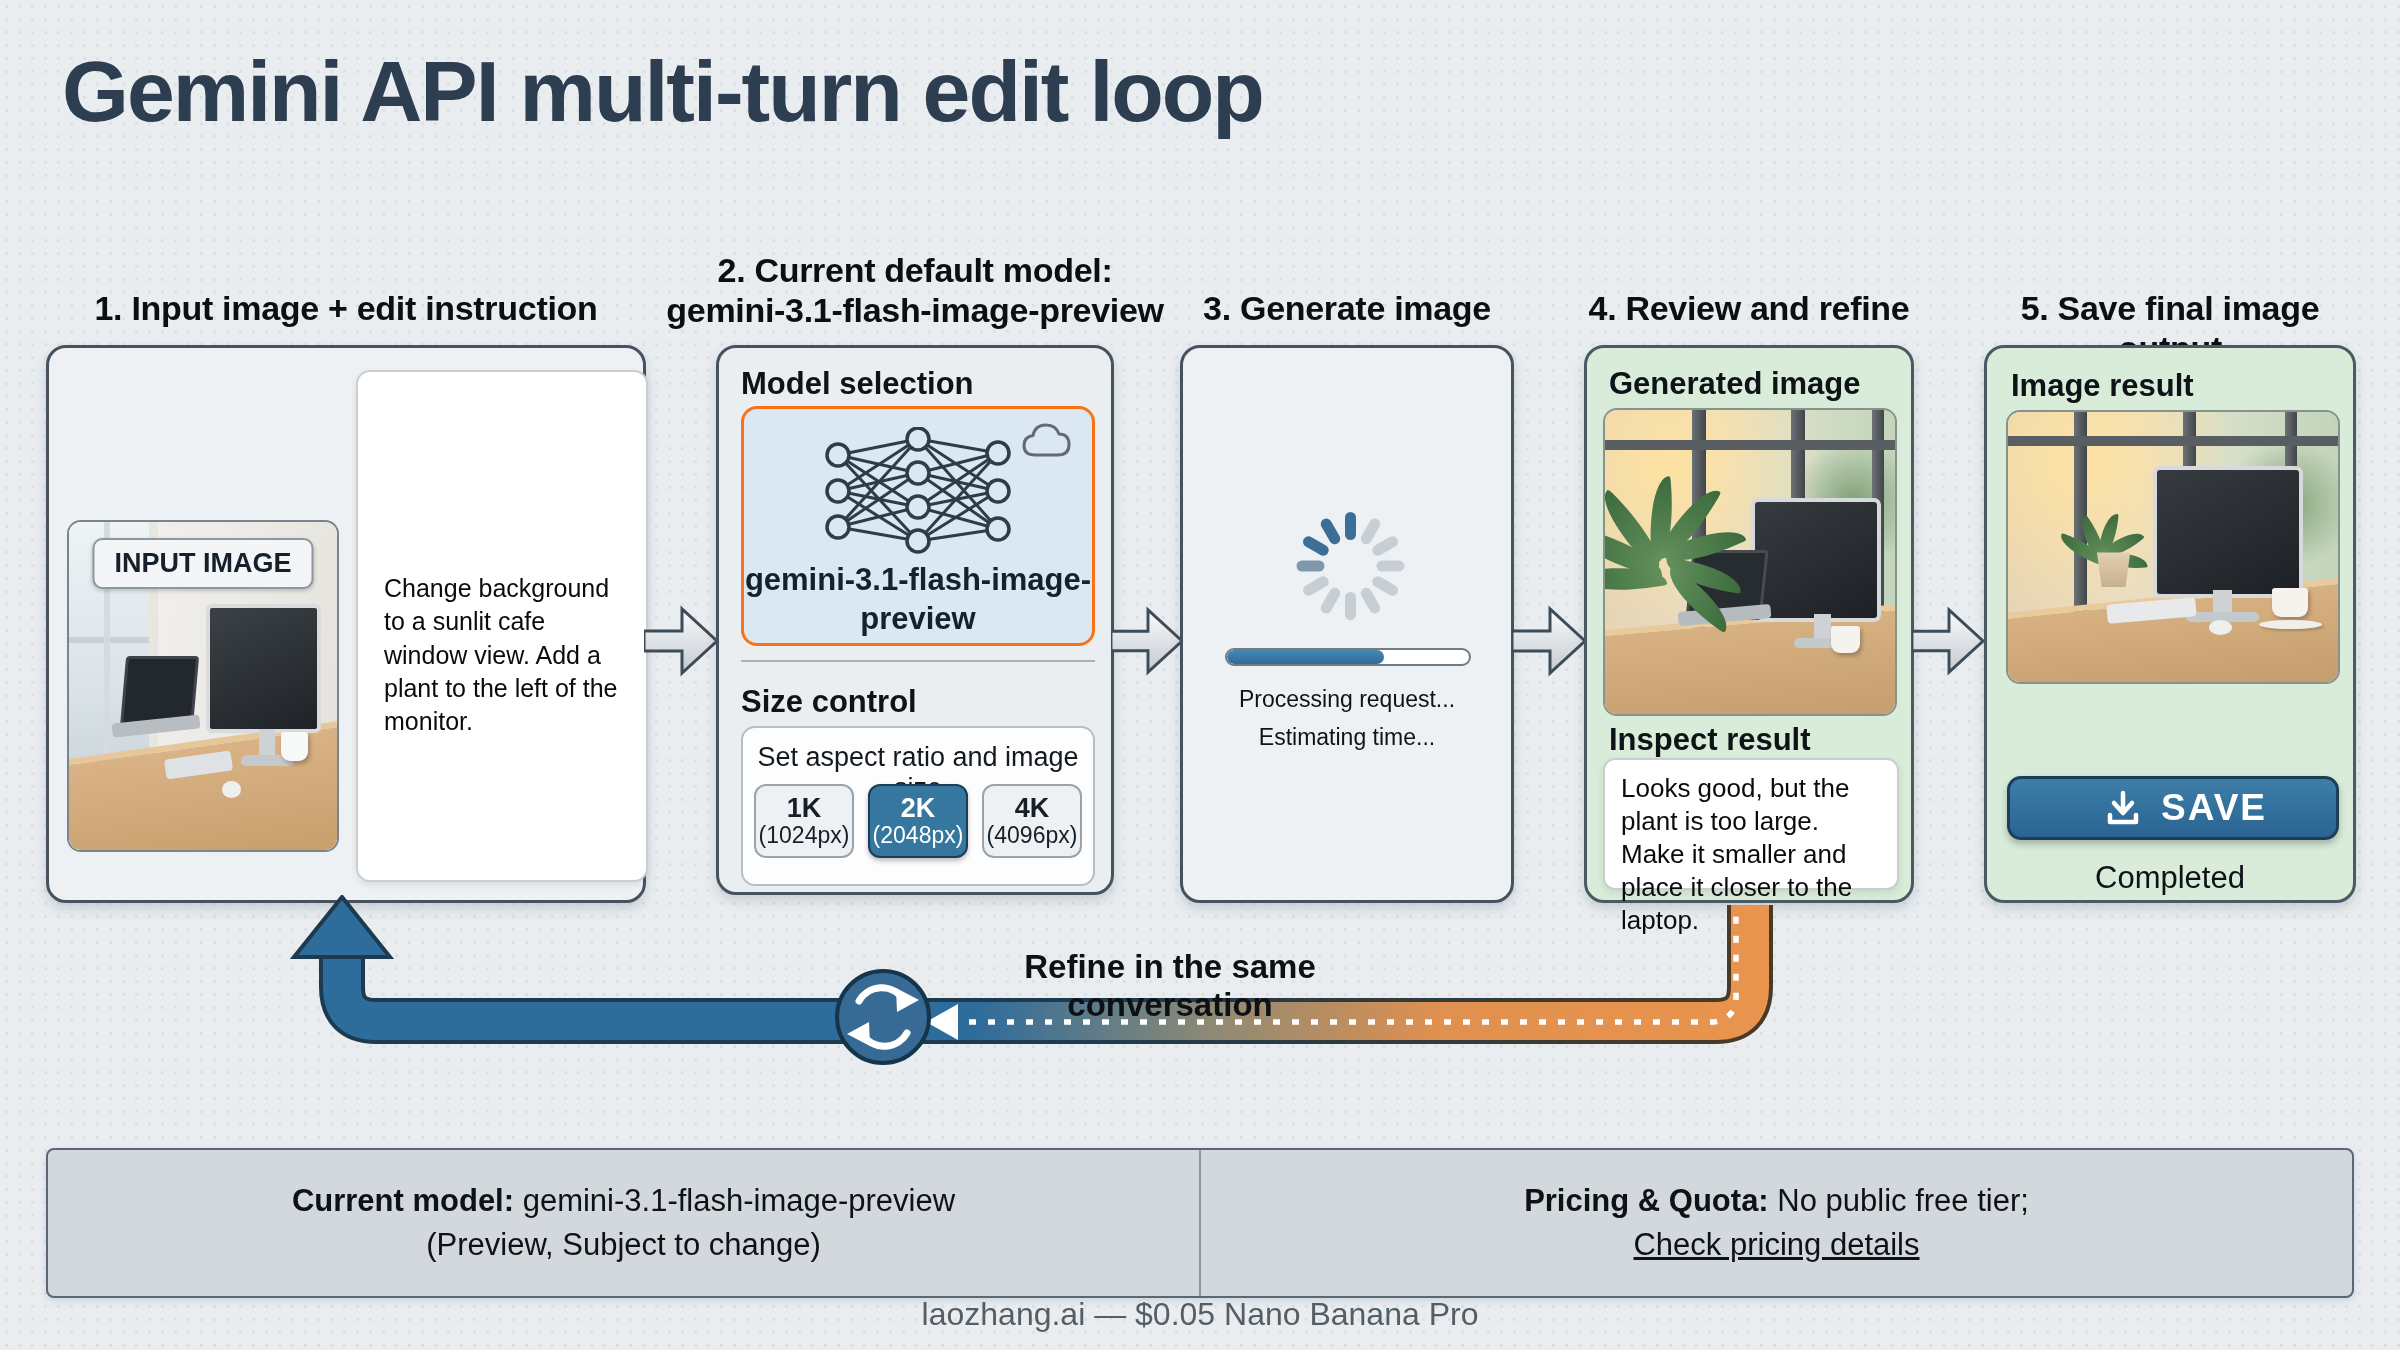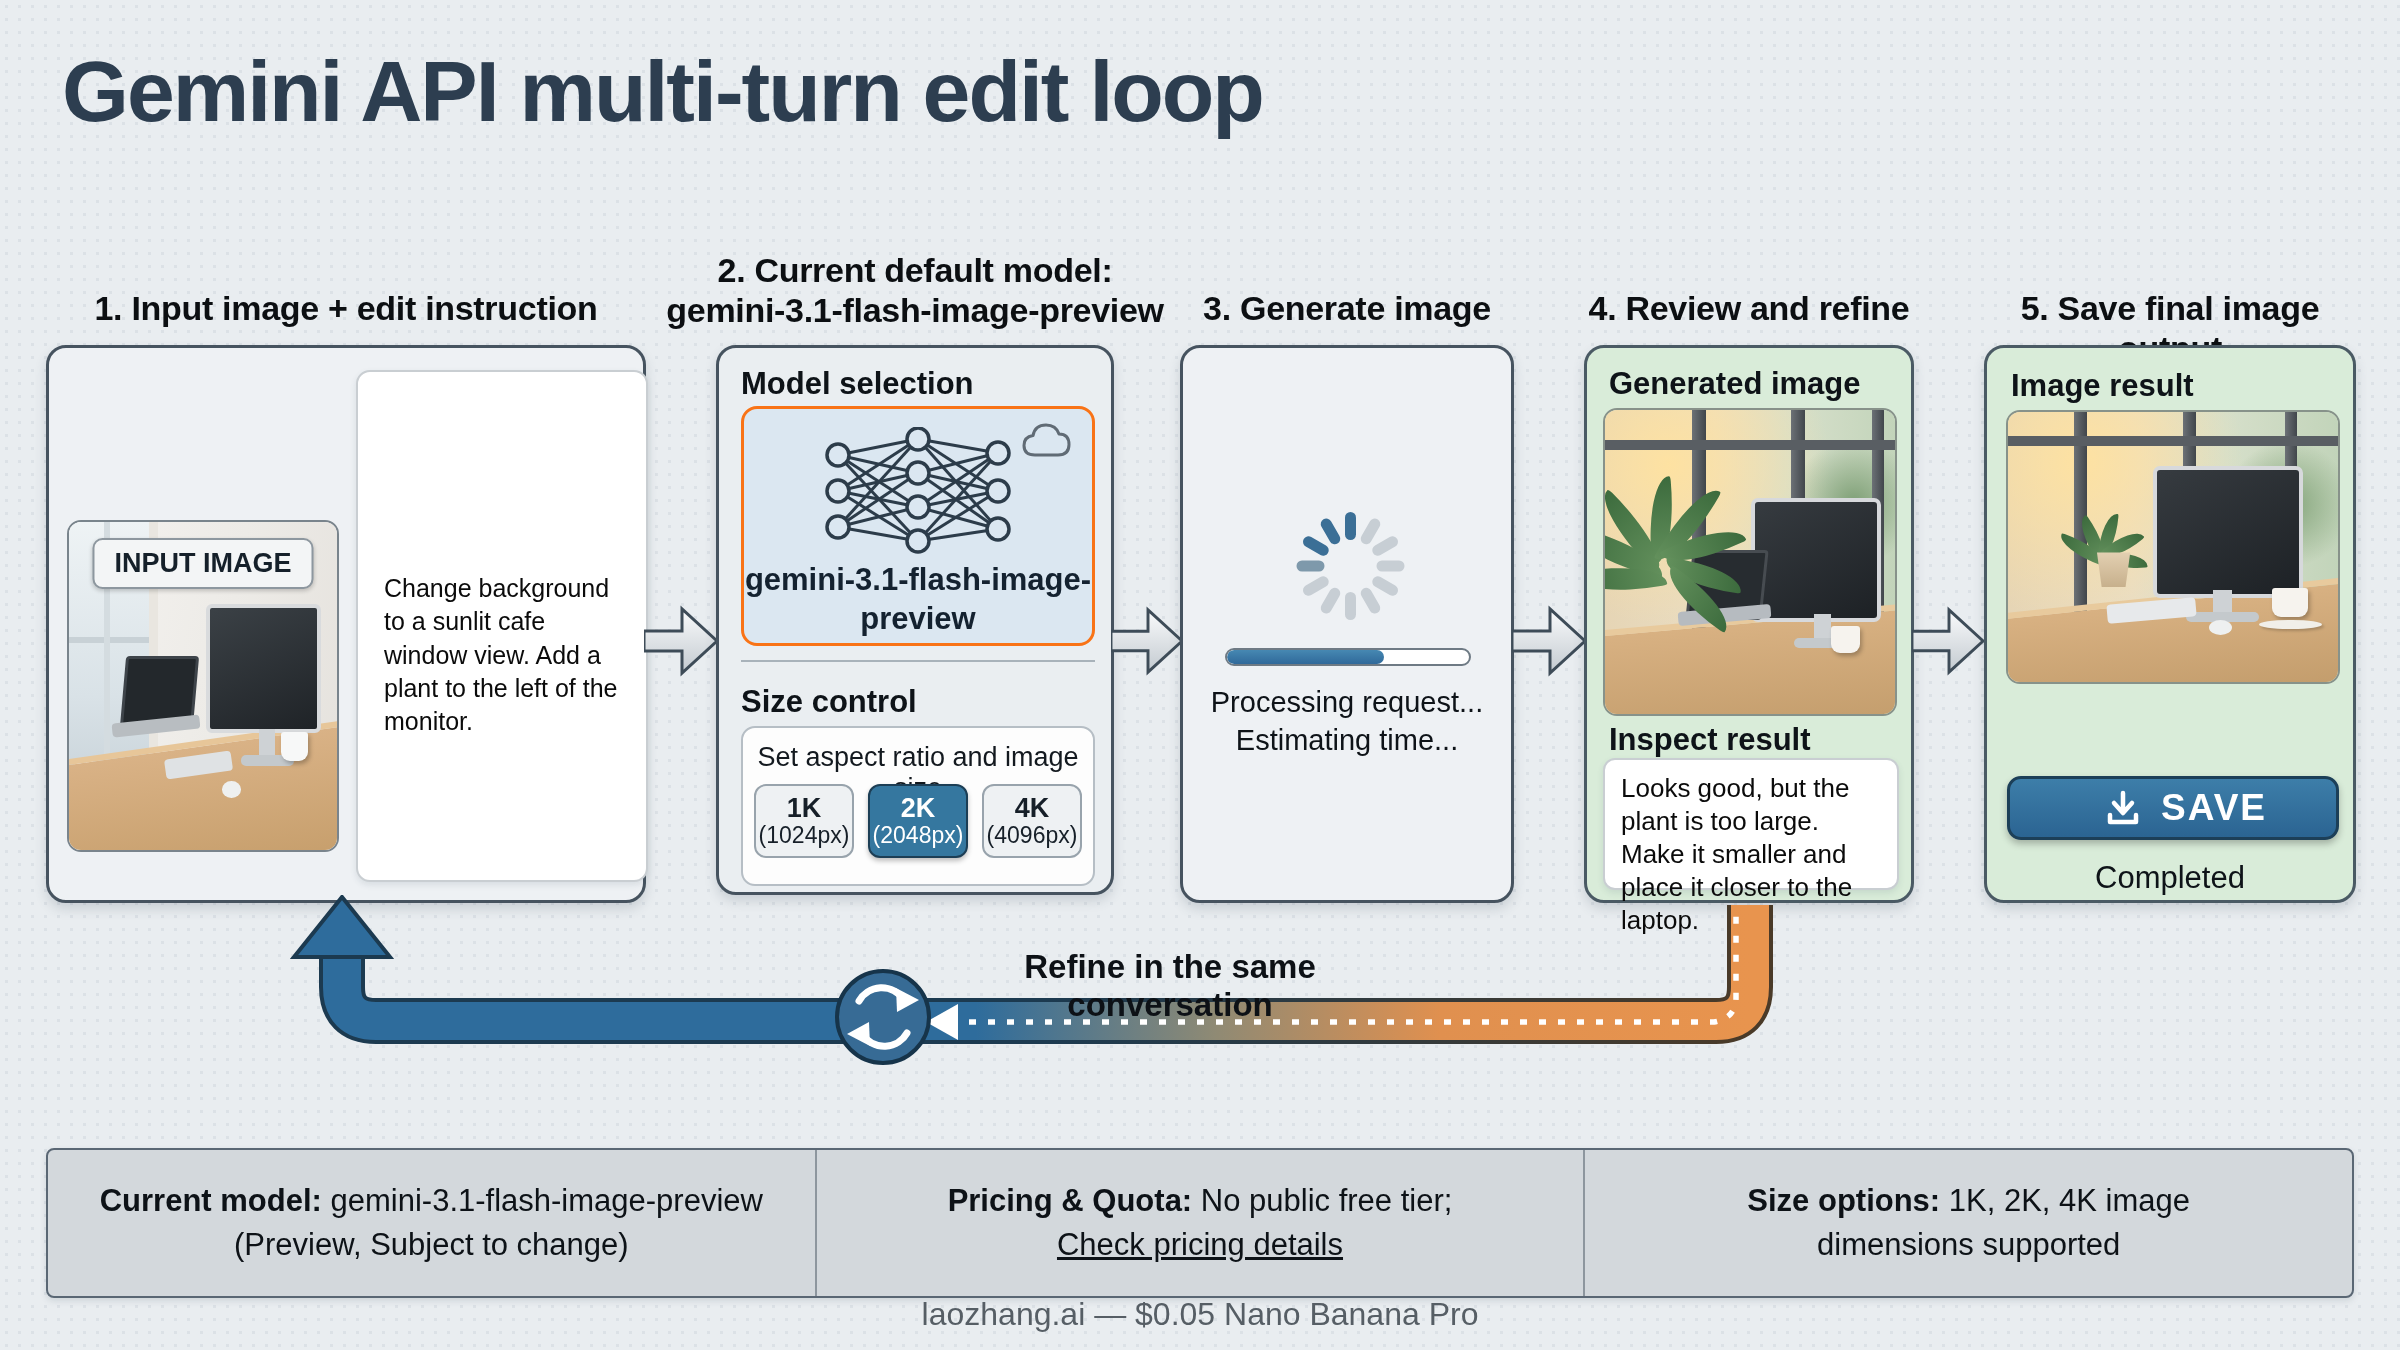--- a/index.html
+++ b/index.html
@@ -84,21 +84,21 @@
   .spoke:nth-child(5){transform:rotate(120deg);}
   .spoke:nth-child(6){transform:rotate(150deg);}
   .spoke:nth-child(7){transform:rotate(180deg);}
   .spoke:nth-child(8){transform:rotate(210deg);}
   .spoke:nth-child(9){transform:rotate(240deg);}
   .spoke:nth-child(10){transform:rotate(270deg);background:#7e99ab;}
   .spoke:nth-child(11){transform:rotate(300deg);background:#3b6f96;}
   .spoke:nth-child(12){transform:rotate(330deg);background:#3b6f96;}
   .progress-track{width:246px;height:18px;background:#fff;border:2.5px solid #6e7a84;border-radius:11px;overflow:hidden;box-sizing:border-box;}
   .progress-fill{height:100%;background:linear-gradient(180deg,#4688b2,#30699a);border-radius:8px;}
-  .status-text{font-size:29px;color:#0e1318;text-align:center;width:100%;}
+  .status-text{font-size:23px;color:#0e1318;text-align:center;width:100%;}
   
   .feedback{font-size:26px;line-height:1.27;color:#0b0b0b;}
   .save-btn{display:flex;align-items:center;justify-content:center;gap:18px;cursor:pointer;
             background:linear-gradient(180deg,#3d7ea9,#2b6492);border:3.5px solid #1c3f58;border-radius:14px;
             color:#fff;font-size:37px;font-weight:bold;letter-spacing:2px;box-sizing:border-box;
             box-shadow:0 4px 7px rgba(0,0,0,.25);}
   
   .footer{left:46px;top:1148px;width:2308px;height:150px;background:#d3d8dc;border:2.5px solid #5a6774;
           border-radius:8px;display:flex;box-sizing:border-box;box-shadow:0 3px 6px rgba(60,80,95,.15);}
   .fcol{flex:1;display:flex;flex-direction:column;align-items:center;justify-content:center;
@@ -368,21 +368,17 @@
 
   <div class="abs footer">
     <div class="fcol">
       <div><b>Current model:</b><span> gemini-3.1-flash-image-preview</span></div>
       <div>(Preview, Subject to change)</div>
     </div>
     <div class="fcol">
       <div><b>Pricing &amp; Quota:</b><span> No public free tier;</span></div>
       <div class="flink">Check pricing details</div>
     </div>
-    <div class="fcol">
-      <div><b>Size options:</b><span> 1K, 2K, 4K image</span></div>
-      <div>dimensions supported</div>
-    </div>
   </div>
 
   <div class="abs credit">laozhang.ai — $0.05 Nano Banana Pro</div>
 
 </div>
 
 </body></html>

